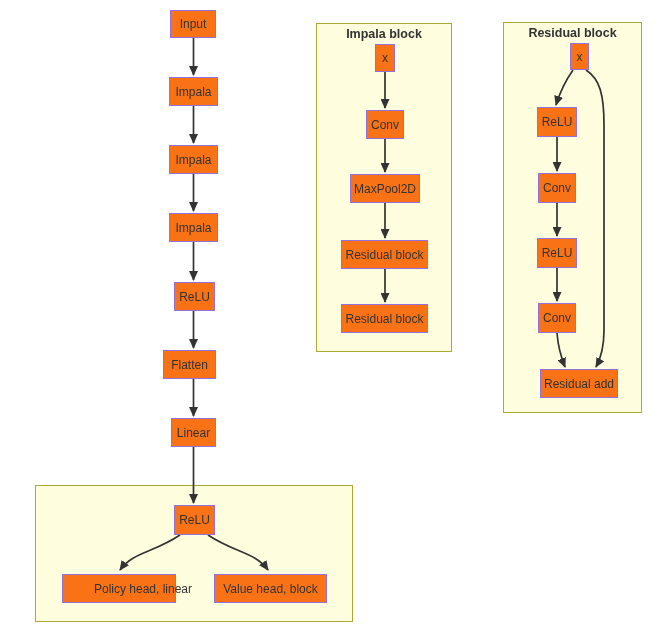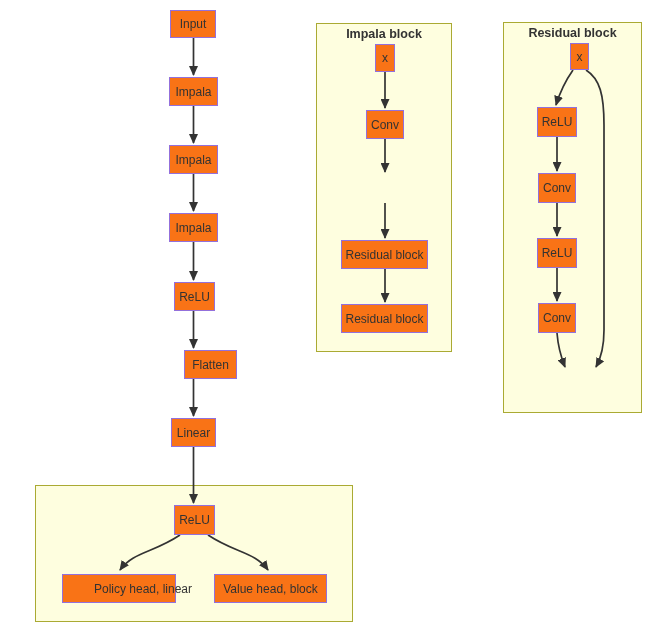--- a/index.html
+++ b/index.html
@@ -43,21 +43,21 @@
     color:#333333;
     z-index:2;
     white-space:nowrap;
   }
   
   #node-input   {left:170px;top:10px; width:46px;height:28px;}
   #node-impala1 {left:169px;top:77px; width:49px;height:29px;}
   #node-impala2 {left:169px;top:145px;width:49px;height:29px;}
   #node-impala3 {left:169px;top:213px;width:49px;height:29px;}
   #node-relu-main{left:174px;top:282px;width:41px;height:29px;}
-  #node-flatten {left:184px;top:350px;width:53px;height:29px;}
+  #node-flatten {left:163px;top:350px;width:53px;height:29px;}
   #node-linear  {left:171px;top:418px;width:45px;height:29px;text-align:right;}
   
   #cluster-heads{left:35px;top:485px;width:318px;height:137px;}
   #node-relu-heads{left:174px;top:505px;width:41px;height:30px;}
   #node-policy  {left:62px;top:574px;width:114px;height:29px;padding-left:48px;}
   #node-value   {left:214px;top:574px;width:113px;height:29px;}
   
   #cluster-impala{left:316px;top:23px;width:136px;height:329px;}
   #title-impala {left:316px;top:27px;width:136px;}
   #node-ib-x    {left:375px;top:44px; width:20px;height:28px;}
@@ -125,22 +125,24 @@
   <div class="node" id="node-relu-main">ReLU</div>
   <div class="node" id="node-flatten">Flatten</div>
   <div class="node" id="node-linear">Linear</div>
 
   <div class="node" id="node-relu-heads">ReLU</div>
   <div class="node" id="node-policy">Policy head, linear</div>
   <div class="node" id="node-value">Value head, block</div>
 
   <div class="node" id="node-ib-x">x</div>
   <div class="node" id="node-ib-conv">Conv</div>
+  <div class="node" id="node-ib-maxpool">MaxPool2D</div>
   <div class="node" id="node-ib-rb1">Residual block</div>
   <div class="node" id="node-ib-rb2">Residual block</div>
 
   <div class="node" id="node-rb-x">x</div>
   <div class="node" id="node-rb-relu1">ReLU</div>
   <div class="node" id="node-rb-conv1">Conv</div>
   <div class="node" id="node-rb-relu2">ReLU</div>
   <div class="node" id="node-rb-conv2">Conv</div>
+  <div class="node" id="node-rb-add">Residual add</div>
 
 </div>
 
 </body></html>

